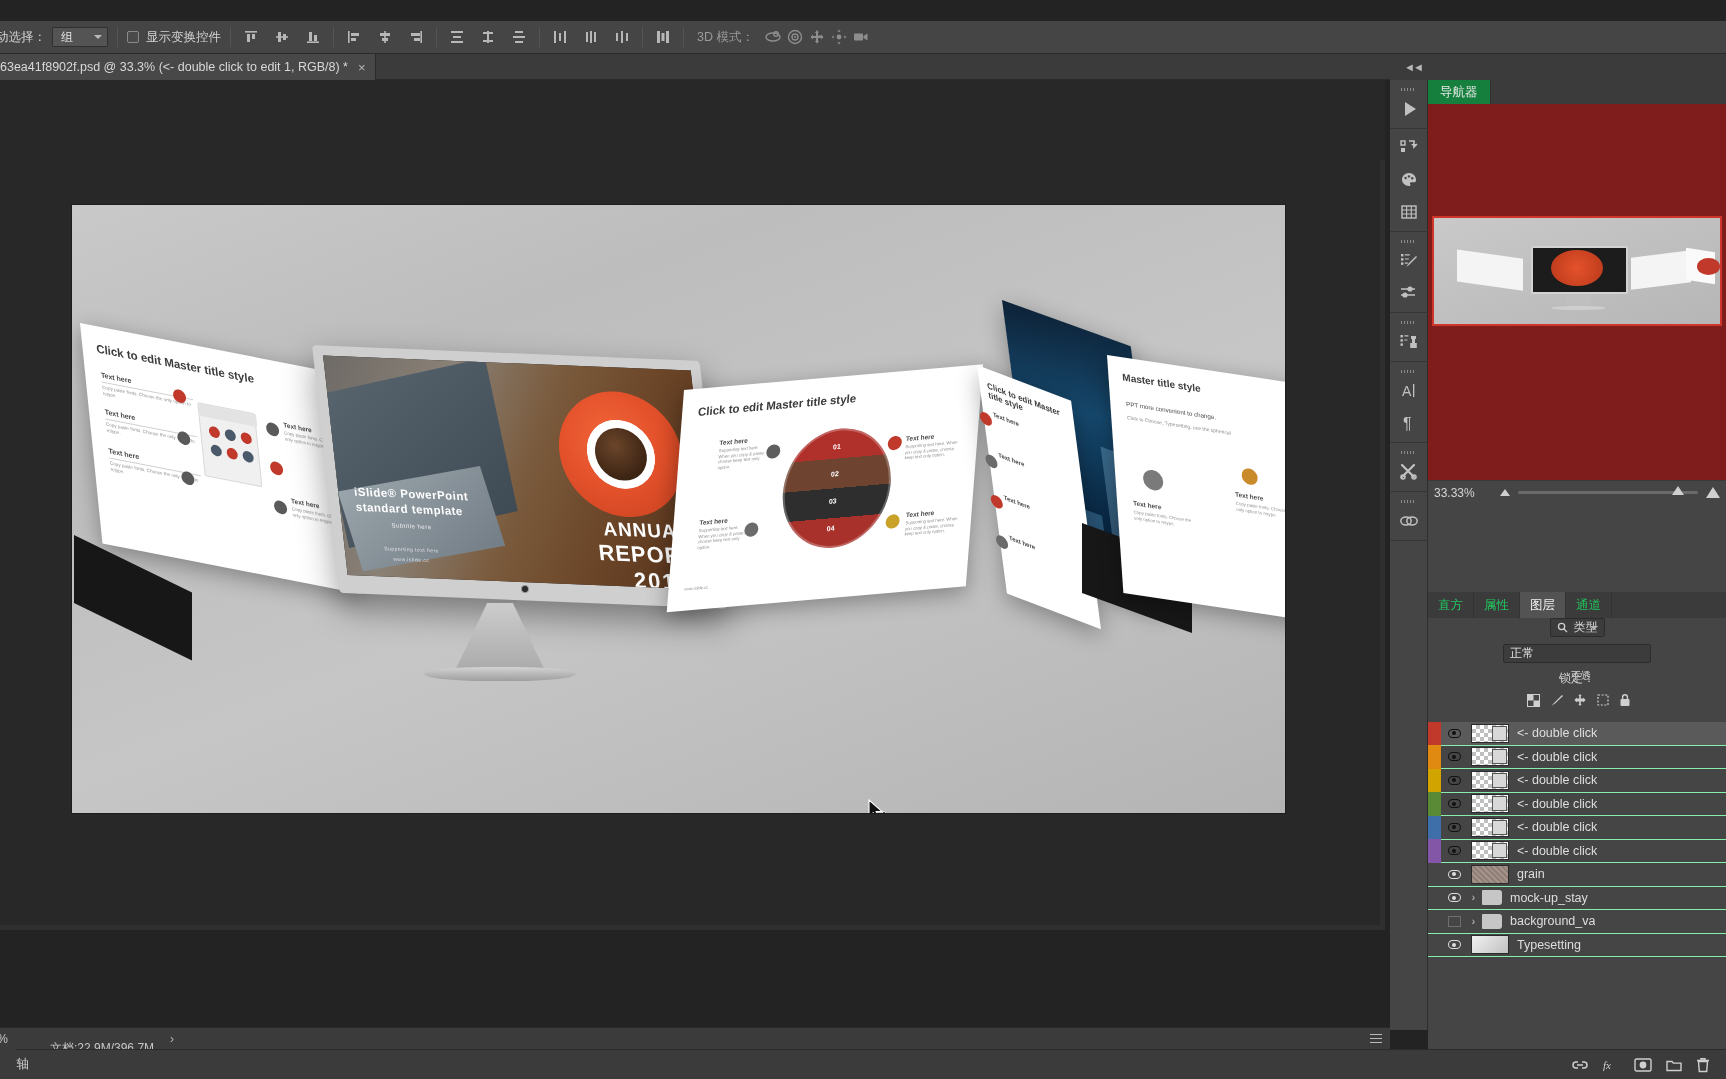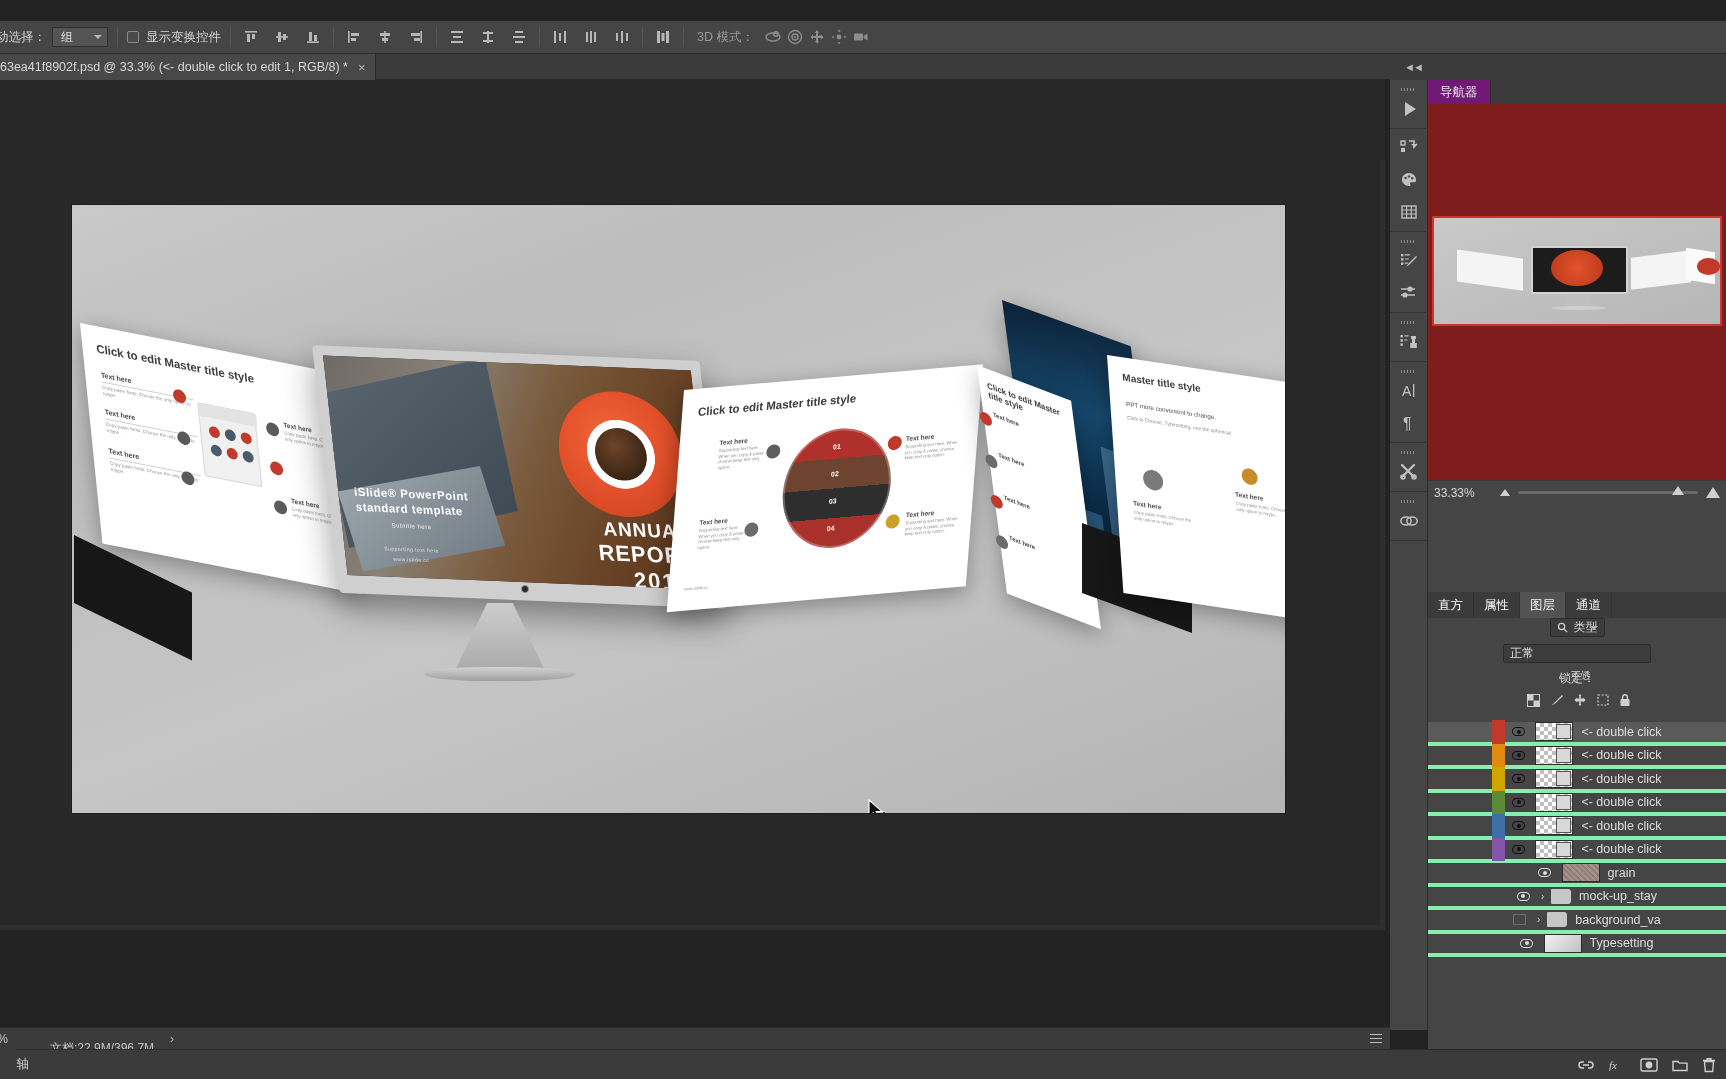--- a/index.html
+++ b/index.html
@@ -174,21 +174,21 @@
     background:repeating-linear-gradient(90deg,#8c8c8c 0 1px,transparent 1px 3px);}
 
   .rightpanel{
     position:absolute; top:80px; left:1428px; width:298px; height:950px; background:#454545;
   }
   .pnl-tabs{ display:flex; height:24px; background:#3b3b3b; }
   .pnl-tab{
     padding:0 12px; height:24px; line-height:24px; font-size:12.5px; color:#b9b9b9;
     background:#3b3b3b; border-right:1px solid #2f2f2f;
   }
-  .pnl-tab.active{ background:#701a75; color:#e9e9e9; }
+  .pnl-tab.active{ background:#15803d; color:#e9e9e9; }
 
   .navbody{ height:400px; background:#7f1d1d; position:relative; }
   .navthumb{
     position:absolute; left:4px; top:112px; width:290px; height:110px;
     background:linear-gradient(160deg,#c9c9c9,#b6b6b6); border:2px solid #d0352b;
     overflow:hidden;
   }
   .navzoomrow{
     position:absolute; bottom:0; left:0; width:298px; height:24px; background:#454545;
     display:flex; align-items:center; border-top:1px solid #3a3a3a; padding:0 6px; gap:8px;
@@ -196,40 +196,40 @@
   .navzoom-val{ font-size:12px; color:#d5d5d5; width:58px;}
   .slider-track{ flex:1; height:3px; background:#6a6a6a; position:relative; border-radius:2px;}
   .slider-knob{ position:absolute; right:14px; top:-5px; width:0;height:0;
     border-left:6px solid transparent;border-right:6px solid transparent;border-bottom:9px solid #cfcfcf;}
   .tri-small{ width:0;height:0;border-left:5px solid transparent;border-right:5px solid transparent;border-bottom:7px solid #cfcfcf;}
   .tri-large{ width:0;height:0;border-left:7px solid transparent;border-right:7px solid transparent;border-bottom:11px solid #cfcfcf;}
 
   
   .layerspanel{ position:absolute; top:512px; left:0; width:298px; height:518px; background:#454545;}
   .lp-tabs{ display:flex; height:26px; background:#3b3b3b; }
-  .lp-tab{ padding:0 10px; height:26px; line-height:26px; font-size:12.5px; color:#ffffff; border-right:1px solid #333;}
+  .lp-tab{ padding:0 10px; height:26px; line-height:26px; font-size:12.5px; color:#22c55e; border-right:1px solid #333;}
   .lp-tab.active{ background:#535353; color:#f0f0f0; }
   .lp-row{ display:flex; align-items:center; height:26px; padding:0 6px; gap:6px;flex-direction:column;}
   .lp-search{
     flex:1; height:20px; background:#3c3c3c; border:1px solid #2c2c2c; border-radius:2px;
     display:flex; align-items:center; padding:0 6px; gap:6px; color:#d6d6d6; font-size:12px; position:relative;
   }
   .lp-search .caret{ position:absolute; right:6px; width:0;height:0;
     border-left:4px solid transparent;border-right:4px solid transparent;border-top:4px solid #b5b5b5;}
   .lp-blend{
     width:148px; height:20px; background:#3c3c3c; border:1px solid #2c2c2c; border-radius:2px;
     display:flex; align-items:center; padding:0 6px; color:#e0e0e0; font-size:12px; position:relative;
   }
   .lp-opacity{ color:#d2d2d2; font-size:10px; margin-left:8px; }
   .lp-lock{ color:#d2d2d2; font-size:12px; }
   .lp-lockicons{ display:flex; gap:9px; align-items:center; margin-left:4px;}
   .layerlist{ position:absolute; top:130px; left:0; width:298px; }
   .layer{
-    display:flex; align-items:center; height:23.5px; border-bottom:4px solid #86efac;
-    font-size:12.5px; color:#dedede;justify-content:center;
+    display:flex; align-items:center; height:23.5px; border-bottom:1px solid #86efac;
+    font-size:12.5px; color:#dedede;
   }
   .layer.sel{ background:#5a5a5a; }
   .eye-cell{ width:26px; height:23.5px; display:flex; align-items:center; justify-content:center;}
   .eye{ width:13px;height:9px; border-radius:50%/70%; border:1.6px solid #111; background:transparent; position:relative;}
   .eye:after{content:""; position:absolute; left:3.8px; top:1.6px; width:4px;height:4px;border-radius:50%;background:#111;}
   .eye.lightEye{ border-color:#ddd; }
   .eye.lightEye:after{ background:#ddd; }
   .thumb{
     width:38px; height:19px; margin-left:4px; border:1px solid #2b2b2b; flex:none;
     background-image:
@@ -258,21 +258,21 @@
   .sb-zoom{ width:56px; padding-left:4px; margin-left:-20px;}
   .sb-doc{ margin-left:14px;margin-top:20px; }
   .sb-arrow{ margin-left:16px; color:#b5b5b5; }
   .sb-hamburger{ position:absolute; right:8px; width:12px;height:9px;
     background:repeating-linear-gradient(180deg,#bbb 0 1.5px,transparent 1.5px 4px);}
   .bottombar{
     position:absolute; left:0; bottom:0; width:1726px; height:30px; background:#3b3b3b;
     display:flex; align-items:center; color:#cfcfcf; font-size:12.5px; border-top:1px solid #2b2b2b;
   }
   .bb-label{ margin-left:-16px; padding-left:20px;}
-  .bb-right{ position:absolute; right:10px; display:flex; align-items:center; gap:14px;}
+  .bb-right{ position:absolute; right:16px; display:flex; align-items:center; gap:14px;}
   .leftrail{
     position:absolute; left:0; top:1049px; width:16px; height:30px; background:#3b3b3b;
   }
   svg{ display:block; }
 </style>
 </head>
 <body>
 
 <div class="app">
 

